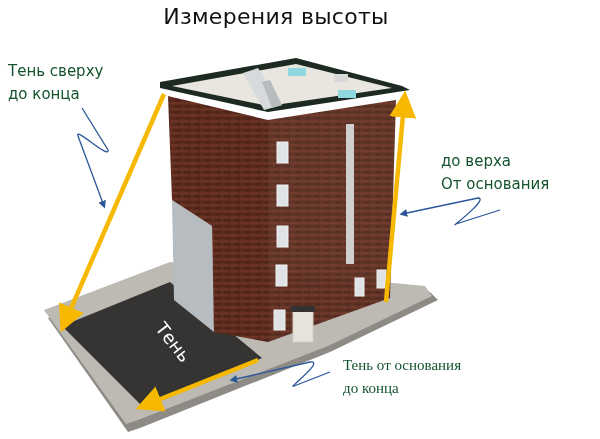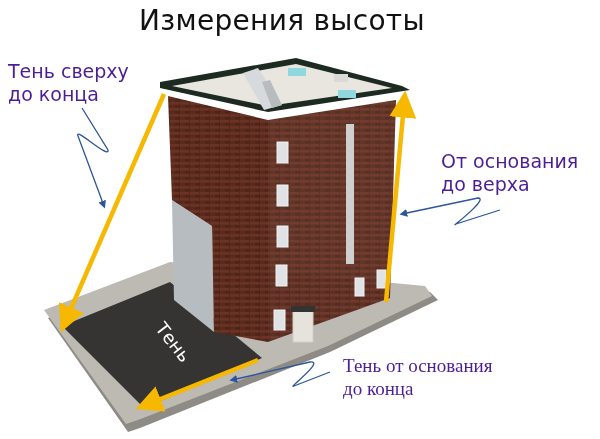--- a/index.html
+++ b/index.html
@@ -1,20 +1,20 @@
 <!DOCTYPE html>
 <html><head>
 <meta charset="utf-8">
 <style>
   html, body { margin: 0; padding: 0; background: #ffffff; }
   body { width: 600px; height: 439px; position: relative; overflow: hidden;
          font-family: "DejaVu Sans", sans-serif; }
-  .title { position: absolute; left: 6px; width: 552px; top: 4px; text-align: center;
-           font-size: 28px; color: #111; letter-spacing: 0.3px; }
-  .label { position: absolute; font-size: 19px; line-height: 23px; color: #4c1d95; }
+  .title { position: absolute; left: 0; width: 552px; top: 4px; text-align: center;
+           font-size: 22px; color: #111; letter-spacing: 0.3px; }
+  .label { position: absolute; font-size: 15px; line-height: 23px; color: #14532d; }
   svg.scene { position: absolute; left: 0; top: 0; }
   .shadow-label { position: absolute; left: 168px; top: 318px; font-size: 18px; color: #fff;
                   transform: rotate(52deg); transform-origin: 0 0; white-space: nowrap; }
 </style>
 </head>
 <body>
 
 <div class="title">Измерения высоты</div>
 
 <svg class="scene" width="600" height="439" viewBox="0 0 600 439">
@@ -76,22 +76,22 @@
   <path d="M500,210 L456,224 C448,230 490,198 478,198 L402,214" fill="none" stroke="#2b579a" stroke-width="1.3" marker-end="url(#barrow)"></path>
   <path d="M330,372 L294,386 C286,390 326,360 310,362 L232,380" fill="none" stroke="#2b579a" stroke-width="1.3" marker-end="url(#barrow)"></path>
 </svg>
 
 <div class="label" style="left:8px; top:60px;">
   <div>Тень сверху</div>
   <div>до конца</div>
 </div>
 
 <div class="label" style="left:441px; top:150px;">
+  <div>до верха</div>
   <div>От основания</div>
-  <div>до верха</div>
 </div>
 
 <div class="label" style="left:343px; top:354px;font-family:Liberation Serif, serif;">
   <div>Тень от основания</div>
   <div>до конца</div>
 </div>
 
 <div class="shadow-label">Тень</div>
 
 </body></html>

